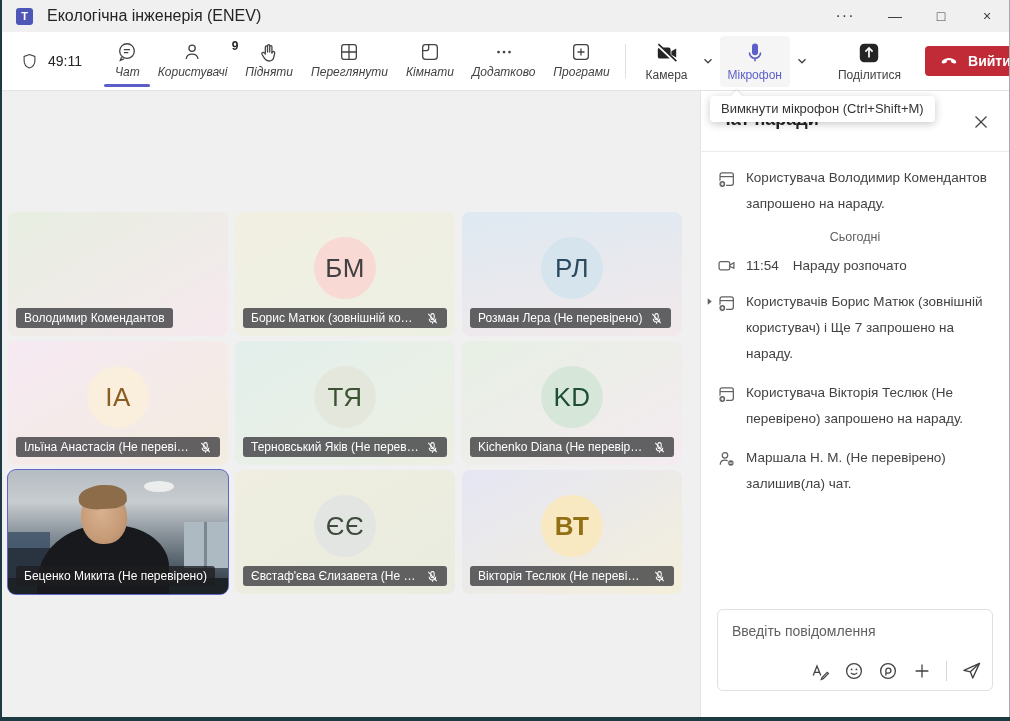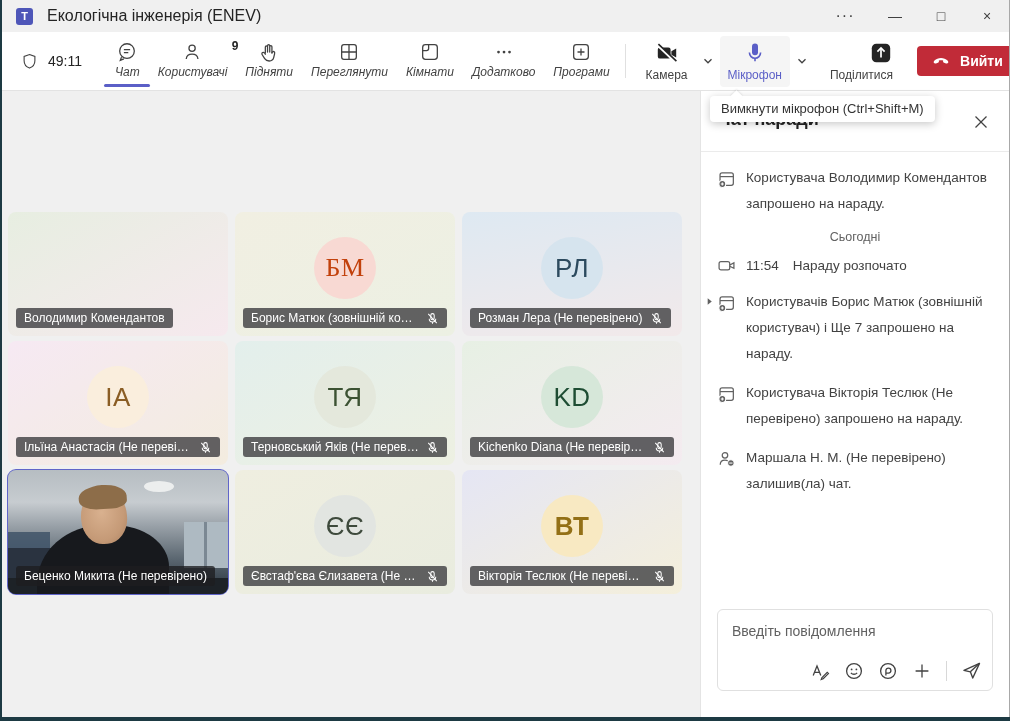--- a/index.html
+++ b/index.html
@@ -240,21 +240,21 @@
           </svg>
       </span>
       <span class="lbl">Мікрофон</span>
     </div>
     <div class="chev">
       <svg width="12" height="12" viewBox="0 0 12 12" fill="none" stroke="#424242" stroke-width="1.3">
           <path d="M2.5 4.2 L6 7.8 9.5 4.2"></path>
         </svg>
     </div>
 
-    <div class="devbtn" style="margin-left:8px;align-items:flex-end;">
+    <div class="devbtn" style="margin-left:16px;">
       <span>
         <svg width="24" height="24" viewBox="0 0 24 24">
             <rect x="2.8" y="2.8" width="18.4" height="18.4" rx="4.5" fill="#242424"></rect>
             <line x1="12" y1="16.6" x2="12" y2="7.4" stroke="#fff" stroke-width="1.7"></line>
             <path d="M8.4 10.6 L12 7 L15.6 10.6" fill="none" stroke="#fff" stroke-width="1.7"></path>
           </svg>
       </span>
       <span class="lbl">Поділитися</span>
     </div>
 
@@ -275,21 +275,21 @@
 <div class="stage">
   <div class="grid">
 
     <div class="tile t1">
       <div class="plabel">
         <span class="nm">Володимир Комендантов</span>
       </div>
     </div>
 
     <div class="tile t2">
-      <div class="avatar" style="background-color: rgb(248, 217, 211); color: #c2410c; font-family: Liberation Serif, serif;">БМ</div>
+      <div class="avatar" style="background-color: rgb(248, 217, 211); color: #404040;">БМ</div>
       <div class="plabel">
         <span class="nm">Борис Матюк (зовнішній користувач)</span>
         <span class="mute">
             <svg width="13" height="13" viewBox="0 0 20 20" fill="none" stroke="#fff" stroke-width="1.6">
               <rect x="7.4" y="2.5" width="5.2" height="9.5" rx="2.6"></rect>
               <path d="M5 10.5 a5 5 0 0 0 10 0 M10 15.5 V18"></path>
               <line x1="3.5" y1="3" x2="16.5" y2="17"></line>
             </svg>
           </span>
       </div>

